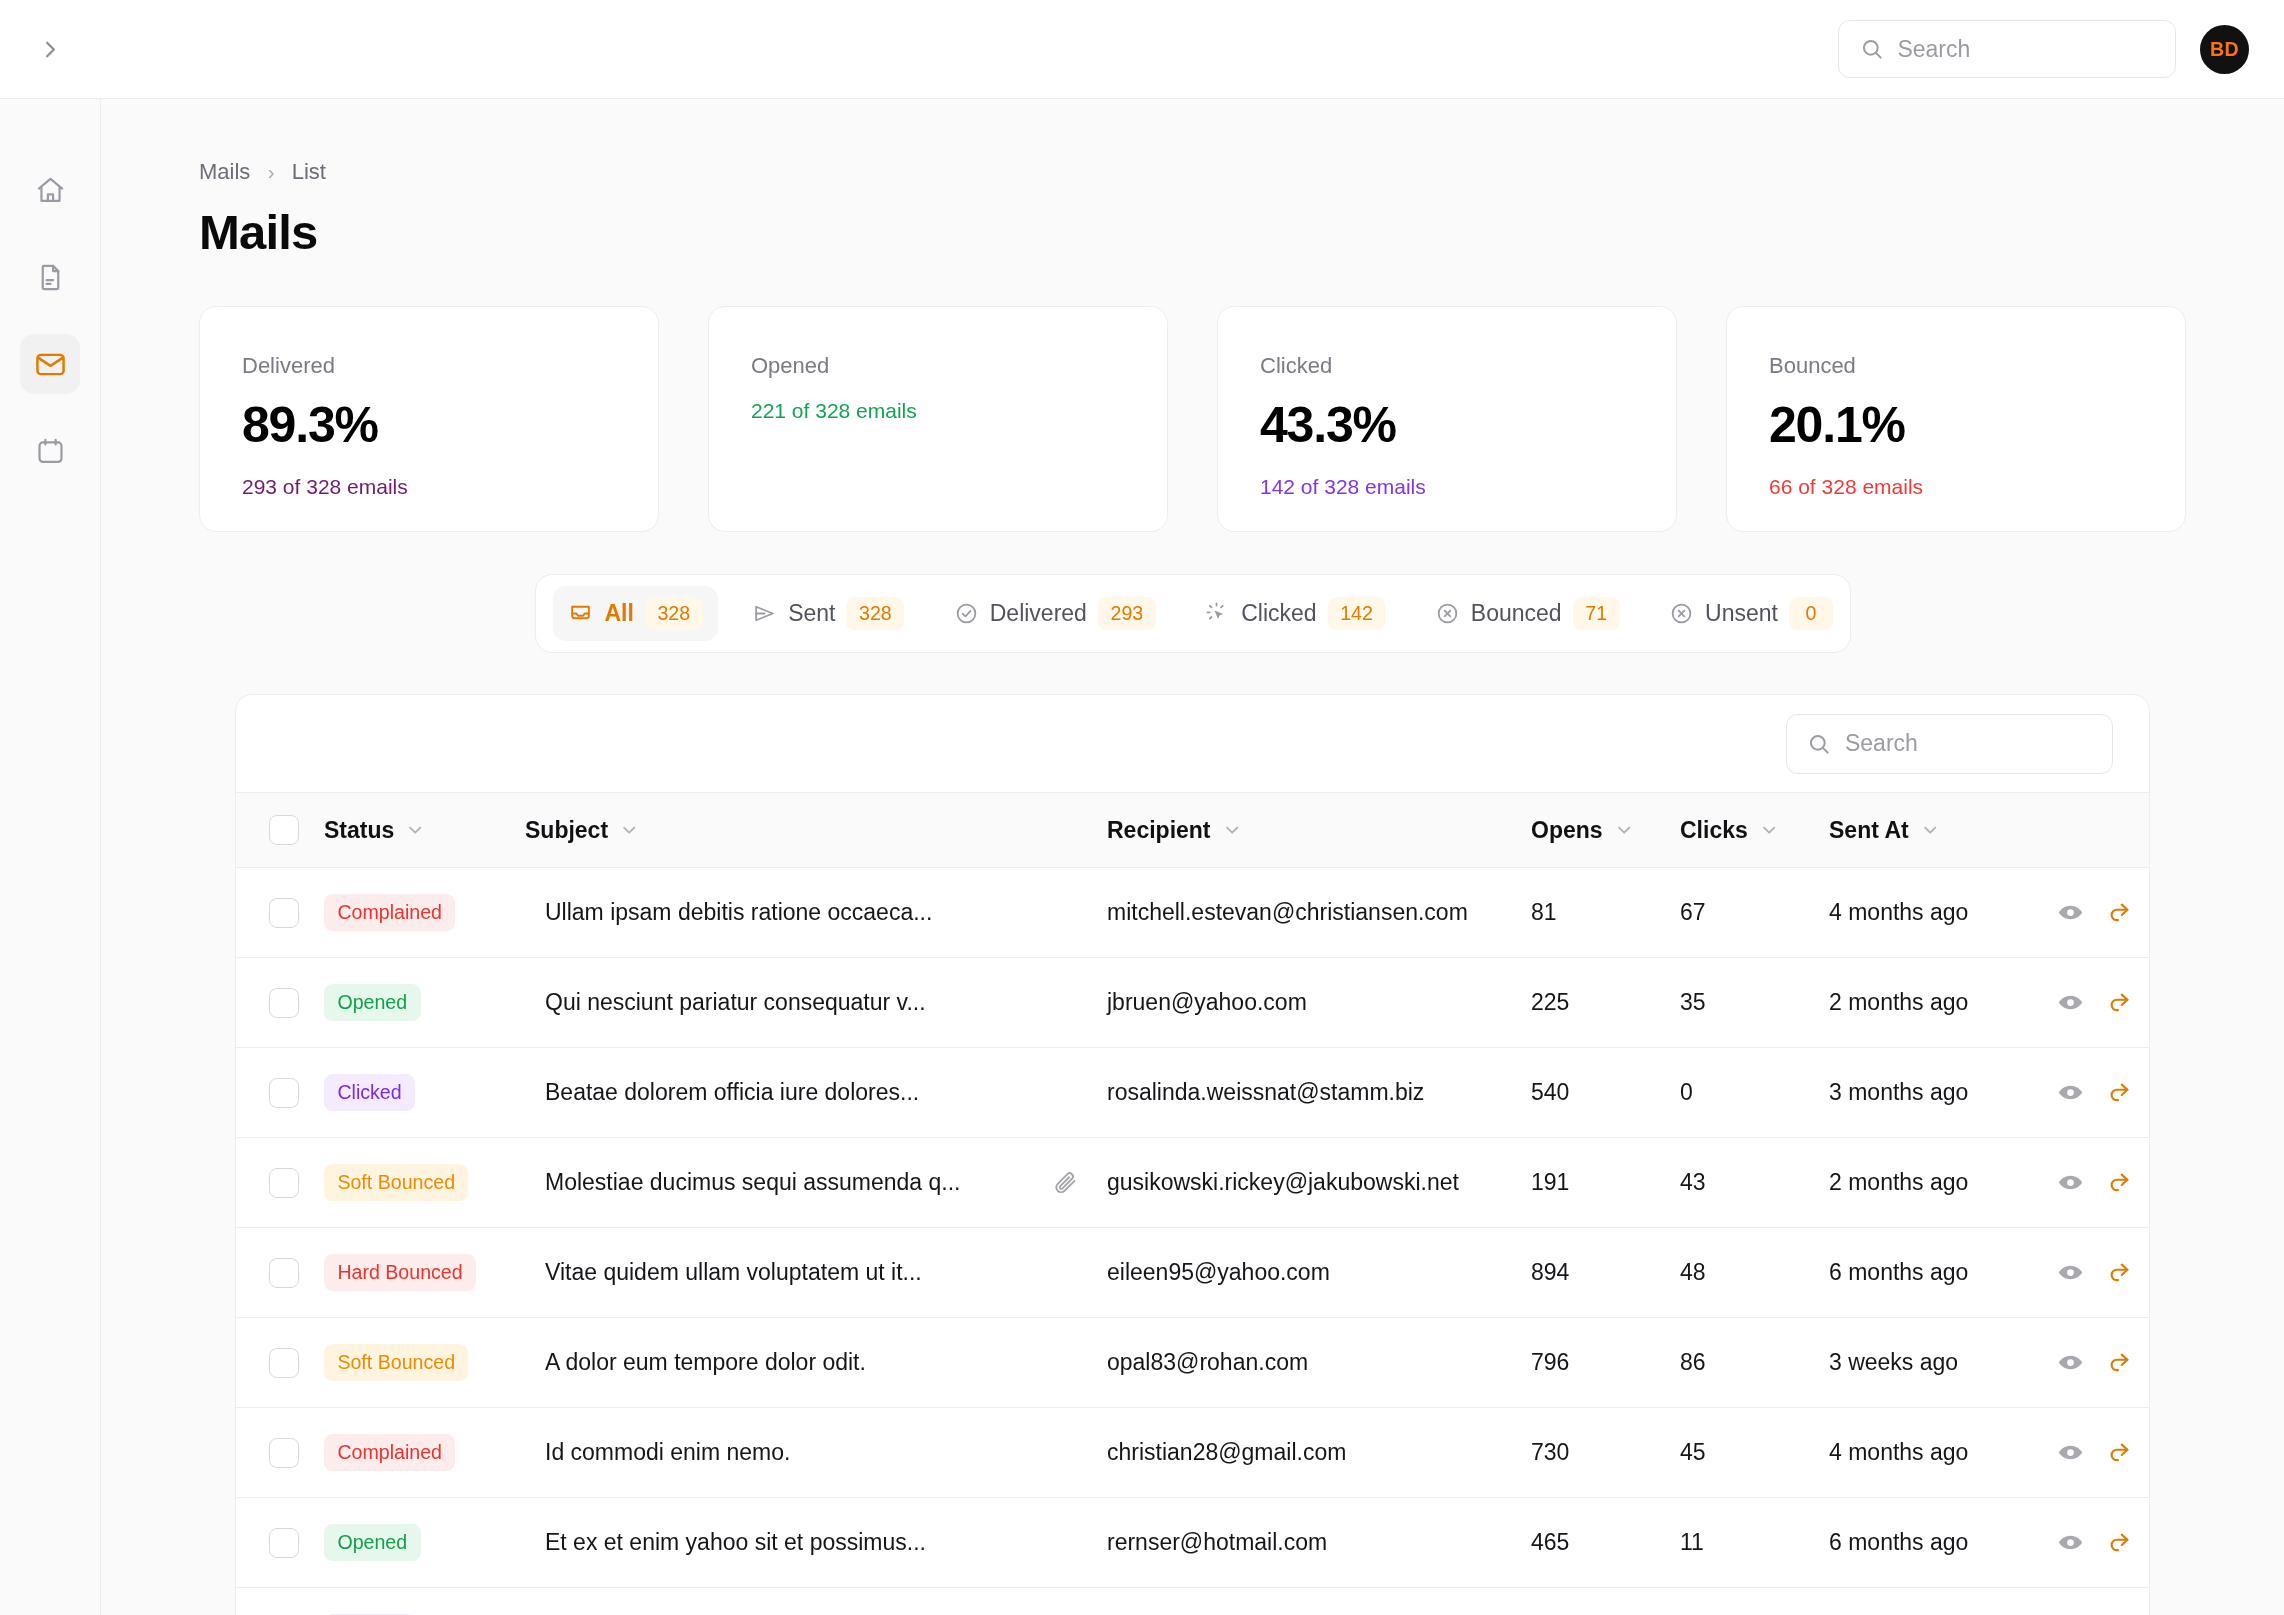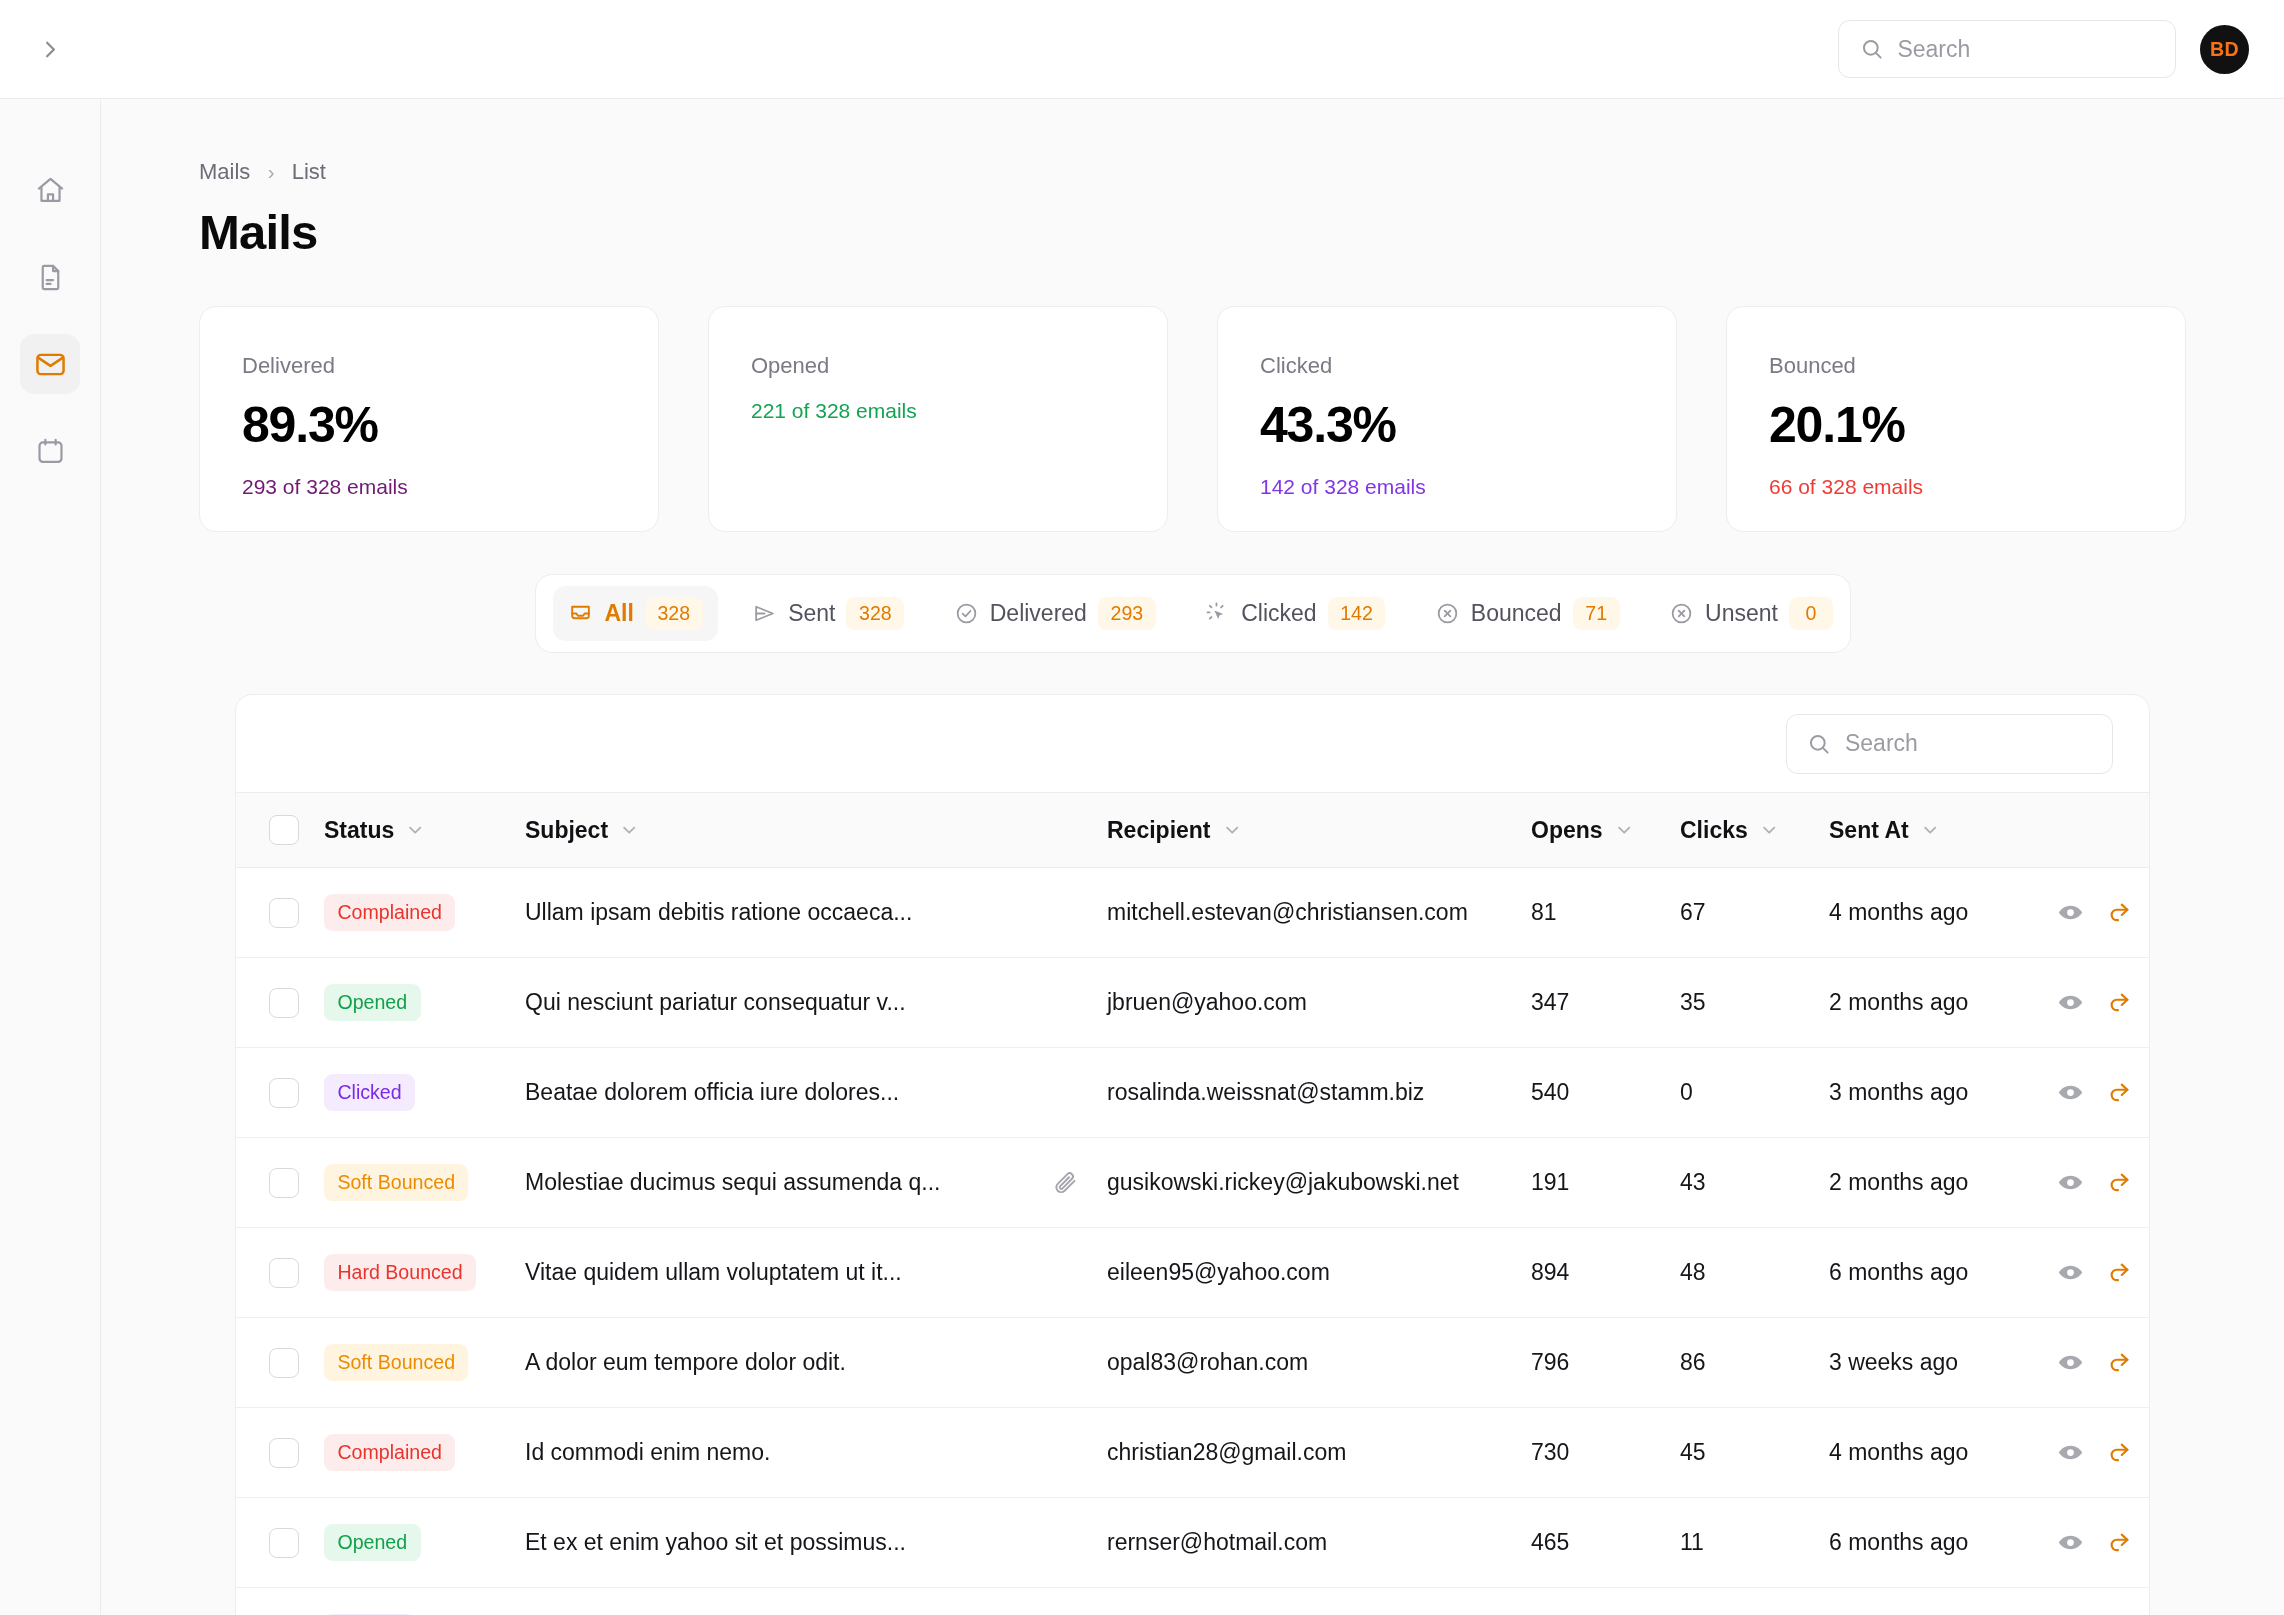--- a/index.html
+++ b/index.html
@@ -165,21 +165,21 @@
     width: 30px; height: 30px; border: 0.8px solid #d8d8de; border-radius: 7.9px;
     background: #fff; cursor: pointer;
   }
 
   .badge {
     display: inline-block; border-radius: 8.6px;
     font-size: 19.6px; font-weight: 500;
     padding: 7px 13.4px; white-space: nowrap;
   }
   .subject-cell { display: flex; align-items: center; gap: 0; padding-right: 28px; }
-  .subject-text { flex: 0 0 auto; }
+  .subject-text { flex: 0 0 auto; margin-left: 20px; }
   .clip { margin-left: auto; display: flex; align-items: center; }
 
   .actions { display: flex; align-items: center; gap: 22px; }
   .act { cursor: pointer; display: flex; align-items: center; }
 
   
   col.c-check  { width: 88px; }
   col.c-status { width: 201px; }
   col.c-subj   { width: 582px; }
   col.c-rcpt   { width: 424px; }
@@ -455,21 +455,21 @@
                 <div class="cbx"></div>
               </div>
             </td>
             <td><span class="badge" style="background:#e6f7ec;color:#12a14b">Opened</span></td>
             <td>
               <div class="subject-cell">
                 <span class="subject-text">Qui nesciunt pariatur consequatur v...</span>
               </div>
             </td>
             <td>jbruen@yahoo.com</td>
-            <td>347</td>
+            <td>225</td>
             <td>35</td>
             <td>2 months ago</td>
             <td>
               <div class="actions">
                 <span class="act">
                   <svg width="27" height="27" viewBox="0 0 24 24">
                     <path d="M12 6C6.5 6 2.6 10.2 1.6 12c1 1.8 4.9 6 10.4 6s9.4-4.2 10.4-6c-1-1.8-4.9-6-10.4-6z" fill="#a8a8b0"></path>
                     <circle cx="12" cy="12" r="3" fill="#ffffff"></circle>
                   </svg>
                 </span>

